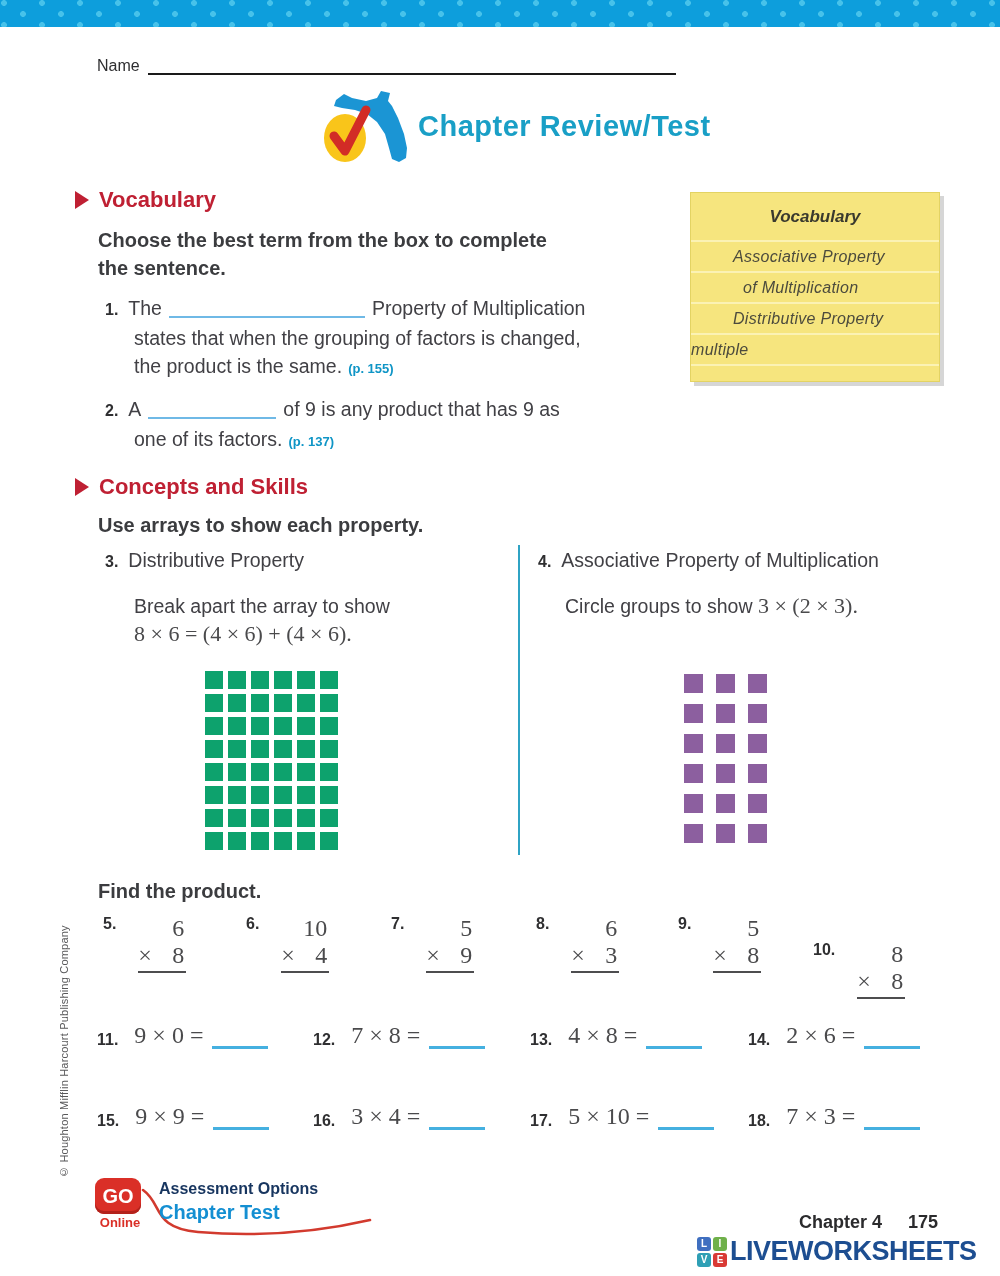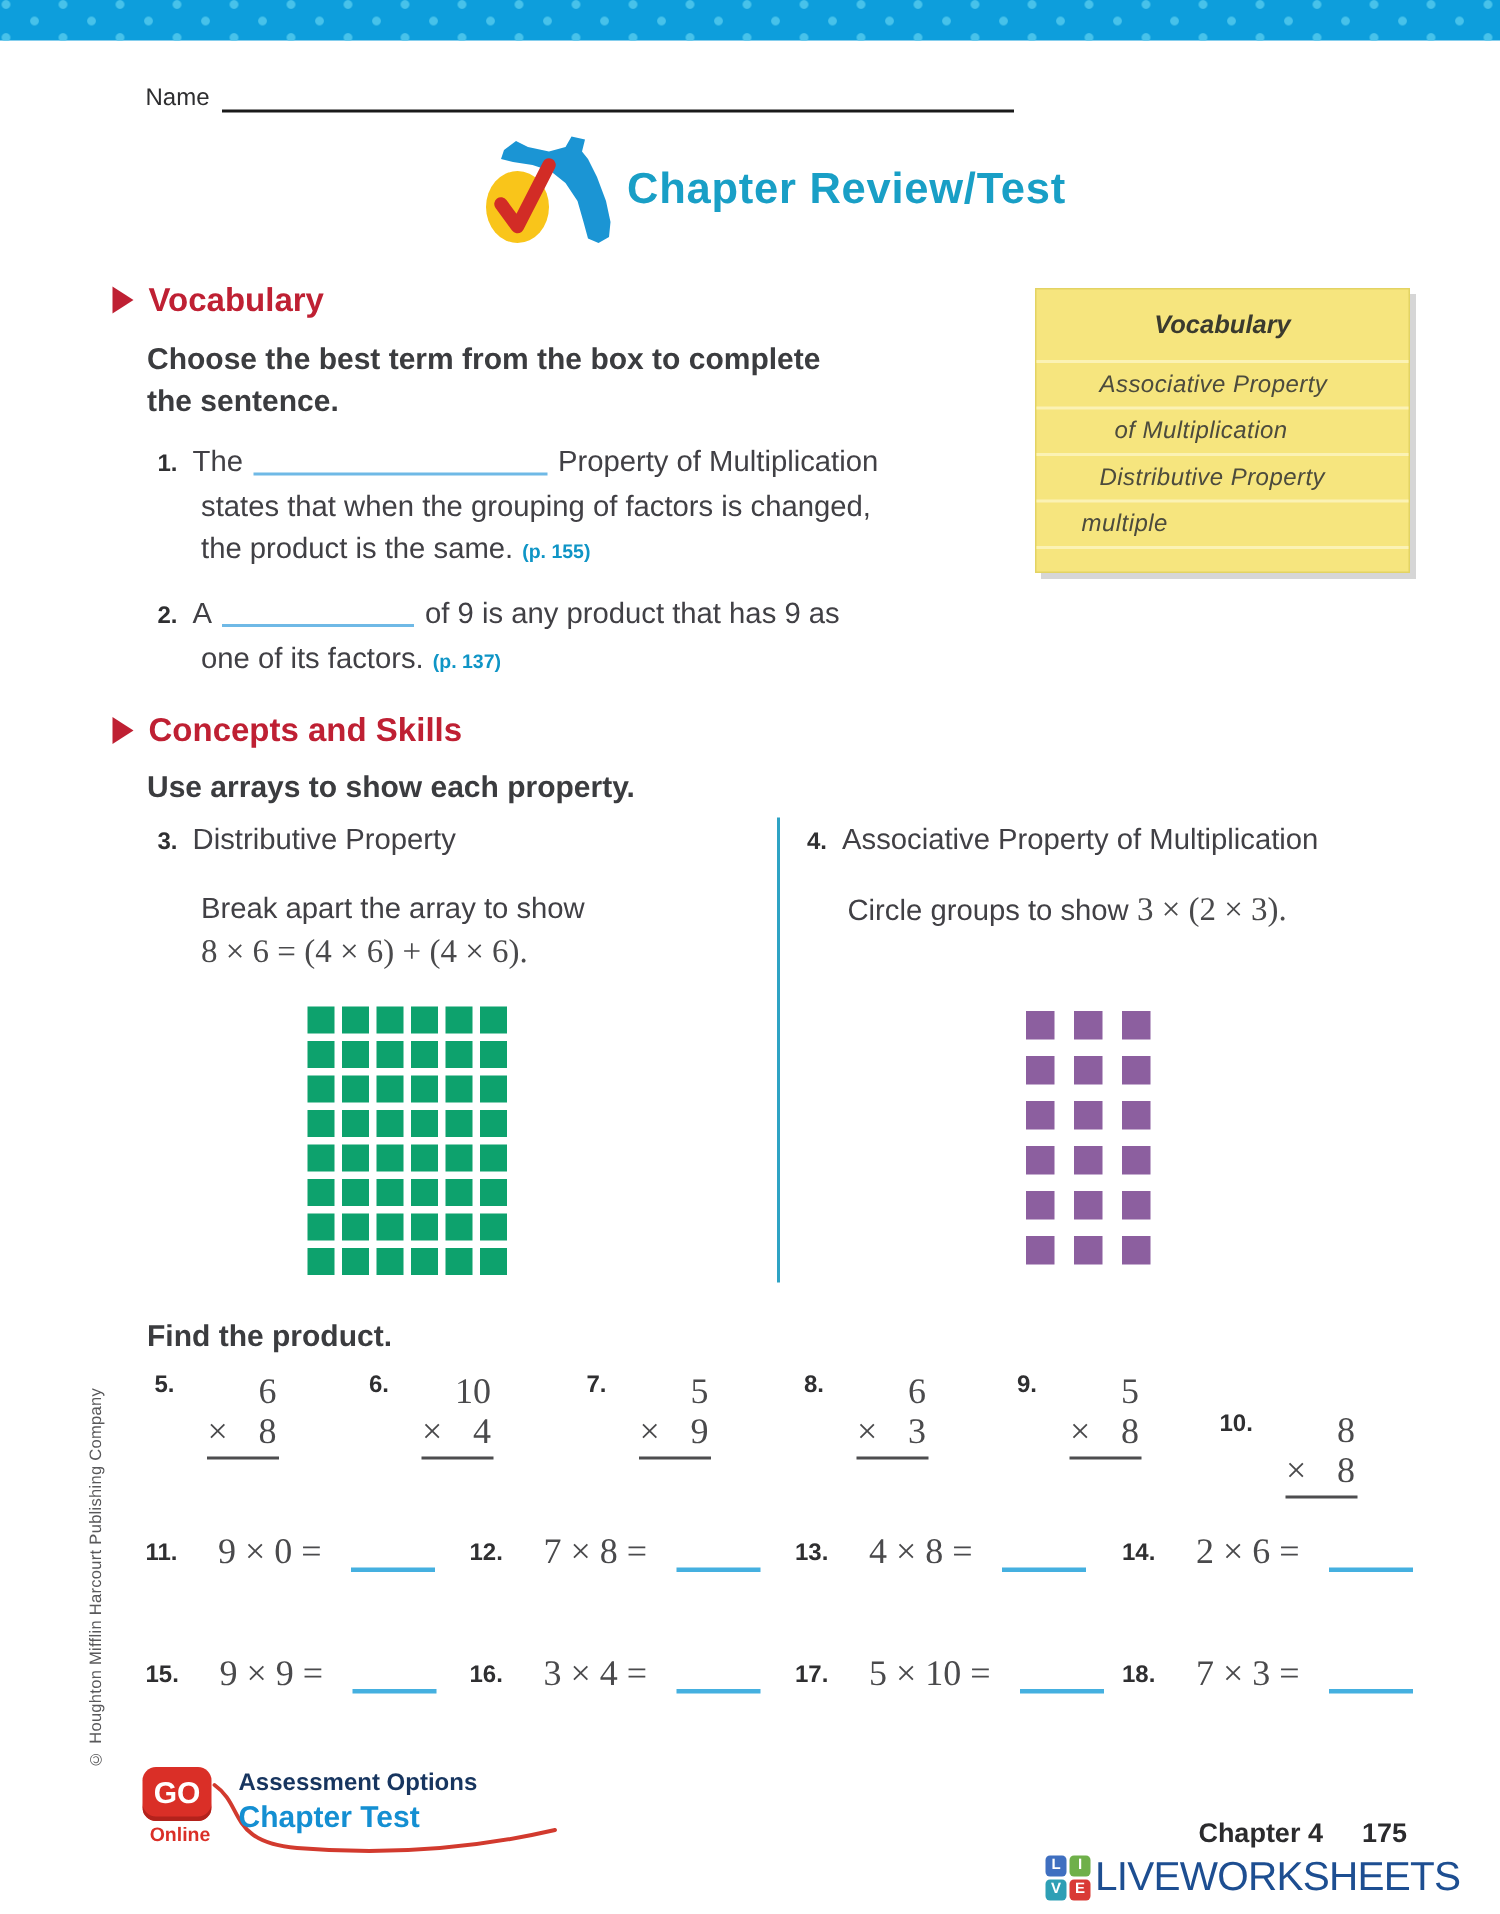--- a/index.html
+++ b/index.html
@@ -57,21 +57,21 @@
 
   .grid { position:absolute; display:grid; }
   .grid .cell { display:block; }
 
   
   .vprob { position:absolute; display:flex; }
   .vcalc { margin-left:12px; }
   .vtop { text-align:right; font-family:"Liberation Serif", serif; font-size:24px; color:#4a4a4c; line-height:26px; padding-right:2px;}
   .vbot { display:flex; justify-content:space-between; font-family:"Liberation Serif", serif;
     font-size:24px; color:#4a4a4c; width:48px; line-height:28px; padding:0 2px 2px 0; border-bottom:2px solid #4d4d4f; }
-  .hprob { position:absolute; display:flex; align-items:center;gap:11px; }
+  .hprob { position:absolute; display:flex; align-items:flex-end; }
   .hexpr { font-family:"Liberation Serif", serif; font-size:24px; color:#4a4a4c; margin-left:6px; }
   .ansblank { display:inline-block; width:56px; border-bottom:3px solid #45b0e0; height:24px; margin-left:9px; }
 
   
   .copyright {
     position:absolute; left:58px; top:918px; height:268px; width:16px;
     writing-mode:vertical-rl; transform:rotate(180deg);
     font-size:11px; color:#58585a; letter-spacing:0.2px; text-align:center;
   }
   .go-block { position:absolute; left:95px; top:1178px; display:flex; }
@@ -82,21 +82,21 @@
   .go-text { margin-left:14px; margin-top:2px; }
   .go-line1 { font-size:16px; font-weight:bold; color:#17355f; }
   .go-line2 { font-size:20px; font-weight:bold; color:#148fd2; margin-top:3px; }
   .swoosh { position:absolute; left:138px; top:1182px; pointer-events:none; }
 
   .footer-page { position:absolute; right:62px; top:1212px; font-size:18px; font-weight:bold; color:#2b2b2d; display:flex; gap:26px; }
   .lw { position:absolute; left:697px; top:1236px; display:flex; align-items:center; }
   .lw-tiles { display:grid; grid-template-columns:14px 14px; grid-template-rows:14px 14px; gap:2px; }
   .lw-tile { width:14px; height:14px; border-radius:3px; color:#fff; font-size:10px; font-weight:bold;
     display:flex; align-items:center; justify-content:center; }
-  .lw-name { font-size:27px; font-weight:normal; color:#1d4e91; letter-spacing:-0.5px; margin-left:3px; }
+  .lw-name { font-size:27px; font-weight:bold; color:#1d4e91; letter-spacing:-0.5px; margin-left:3px; }
 </style>
 </head>
 <body>
 
 <div class="page">
 
   <div class="banner"></div>
 
   <div class="name-row">
     <span class="name-label">Name</span>
@@ -141,21 +141,21 @@
     <div style="margin-left:29px;">
       <span>one of its factors.</span><span class="pref">(p. 137)</span>
     </div>
   </div>
 
   <div class="vocab-box">
     <div class="vb-title">Vocabulary</div>
     <div class="vb-term" style="padding-left:42px;">Associative Property</div>
     <div class="vb-term" style="padding-left:52px;">of Multiplication</div>
     <div class="vb-term" style="padding-left:42px;">Distributive Property</div>
-    <div class="vb-term" style="padding-left:30px;">multiple</div>
+    <div class="vb-term" style="">multiple</div>
   </div>
 
   <div class="section-head" style="left:75px; top:474px;">
     <span class="tri"></span>
     <span class="section-title">Concepts and Skills</span>
   </div>
 
   <div class="bold-instr" style="left:98px; top:511px;">Use arrays to show each property.</div>
 
   <div class="col-divider"></div>

